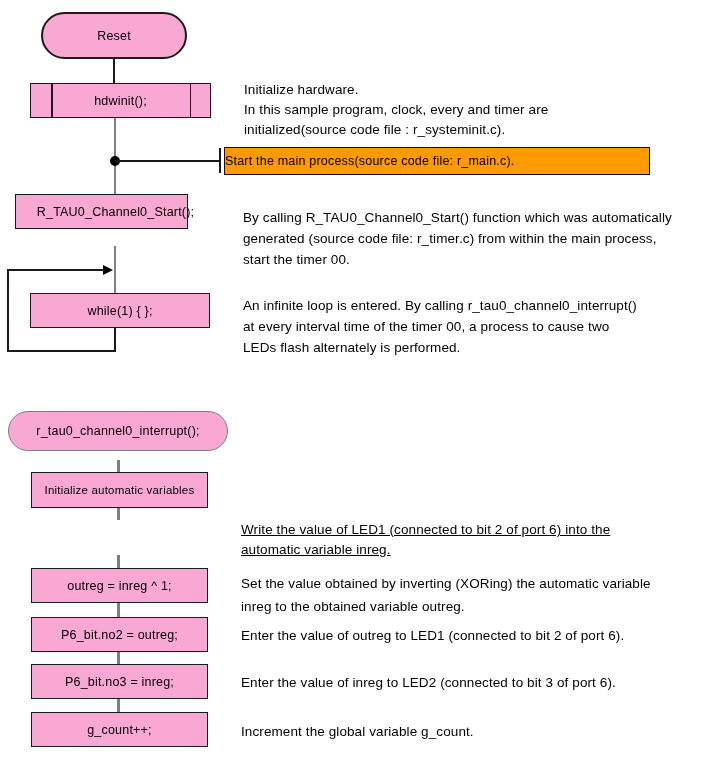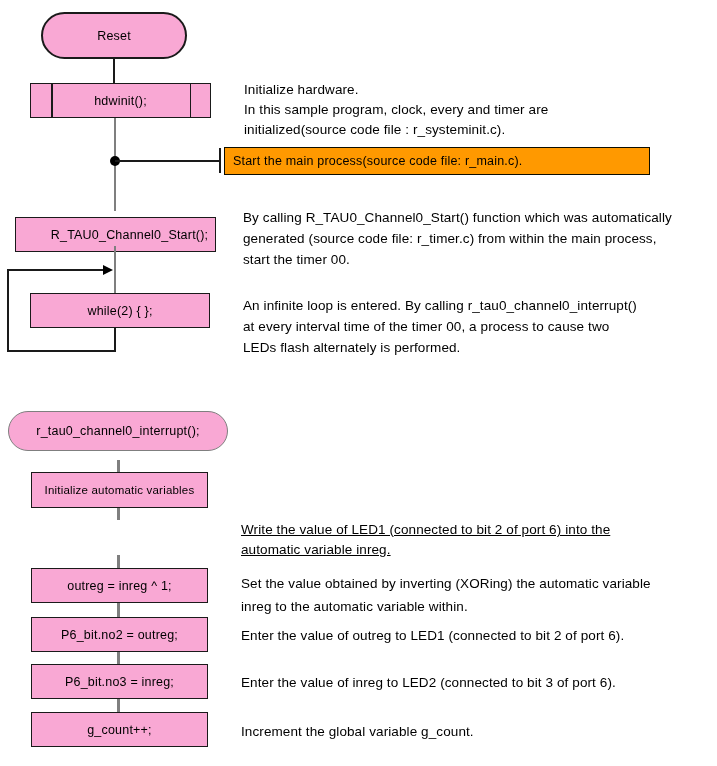--- a/index.html
+++ b/index.html
@@ -36,21 +36,20 @@
   .pbar.left { left: 20px; }
   .pbar.right { right: 19px; }
   .highlight-box {
     position: absolute;
     box-sizing: border-box;
     border: 1.5px solid #0d0d00;
     background: var(--highlight, #FF9900);
     display: flex;
     align-items: center;
     justify-content: flex-start;
-    padding-left: 8px;
     font-size: 12.5px;
     letter-spacing: 0.2px;
     white-space: nowrap;
   }
   .line { position: absolute; background: #1a1a1a; }
   .line.gray { background: var(--conn-gray, #7f7f7f); }
   .dot {
     position: absolute;
     width: 10px; height: 10px;
     border-radius: 50%;
@@ -95,34 +94,34 @@
 
   <div class="dot" style="left:110px; top:156px;"></div>
 
   <div class="line" style="left:115px; top:160px; width:104px; height:2px;"></div>
   <div class="line" style="left:219px; top:148px; width:2px; height:25px;"></div>
 
   <div class="highlight-box" style="left:224px; top:147px; width:426px; height:28px;">
     <span>Start the main process(source code file: r_main.c).</span>
   </div>
 
-  <div class="node" style="left:15px; top:217px; width:201px; height:35px;padding-left:28px;">
+  <div class="node" style="left:15px; top:194px; width:173px; height:35px;padding-left:28px;">
     <span>R_TAU0_Channel0_Start();</span>
   </div>
 
   <div class="line gray" style="left:114px; top:246px; width:2px; height:47px;"></div>
 
   <div class="line" style="left:7px; top:269px; width:98px; height:2px;"></div>
   <div class="arrowhead-right" style="left:103px; top:265px;"></div>
   <div class="line" style="left:7px; top:269px; width:2px; height:83px;"></div>
   <div class="line" style="left:7px; top:350px; width:109px; height:2px;"></div>
   <div class="line" style="left:114px; top:328px; width:2px; height:24px;"></div>
 
   <div class="node" style="left:30px; top:293px; width:180px; height:35px;">
-    <span>while(2) { };</span>
+    <span>while(1) { };</span>
   </div>
 
   <div class="node terminator gray" style="left:8px; top:411px; width:220px; height:40px;">
     <span>r_tau0_channel0_interrupt();</span>
   </div>
 
   <div class="line gray" style="left:117px; top:460px; width:3px; height:12px;"></div>
 
   <div class="node small-label" style="left:31px; top:472px; width:177px; height:36px;">
     <span>Initialize automatic variables</span>
@@ -166,21 +165,21 @@
   <div class="ann" style="left:243px; top:295px;">An infinite loop is entered. By calling r_tau0_channel0_interrupt()
 at every interval time of the timer 00, a process to cause two
 LEDs flash alternately is performed.</div>
 
 
 
   <div class="ann tight" style="left:241px; top:520px;text-decoration:underline;">Write the value of LED1 (connected to bit 2 of port 6) into the
 automatic variable inreg.</div>
 
   <div class="ann wide" style="left:241px; top:572px;">Set the value obtained by inverting (XORing) the automatic variable
-inreg to the automatic variable within.</div>
+inreg to the obtained variable outreg.</div>
 
   <div class="ann" style="left:241px; top:625px;">Enter the value of outreg to LED1 (connected to bit 2 of port 6).</div>
 
   <div class="ann" style="left:241px; top:672px;">Enter the value of inreg to LED2 (connected to bit 3 of port 6).</div>
 
   <div class="ann" style="left:241px; top:721px;">Increment the global variable g_count.</div>
 
 </div>
 
 </body></html>

